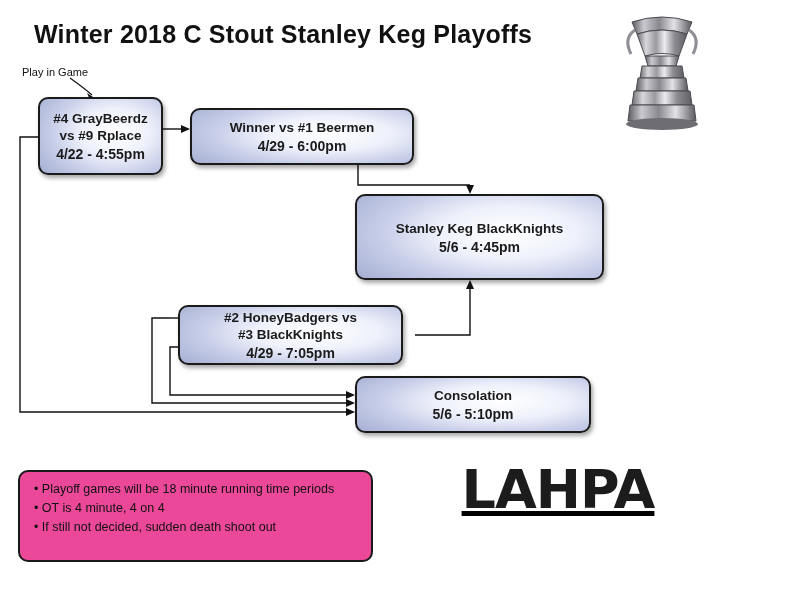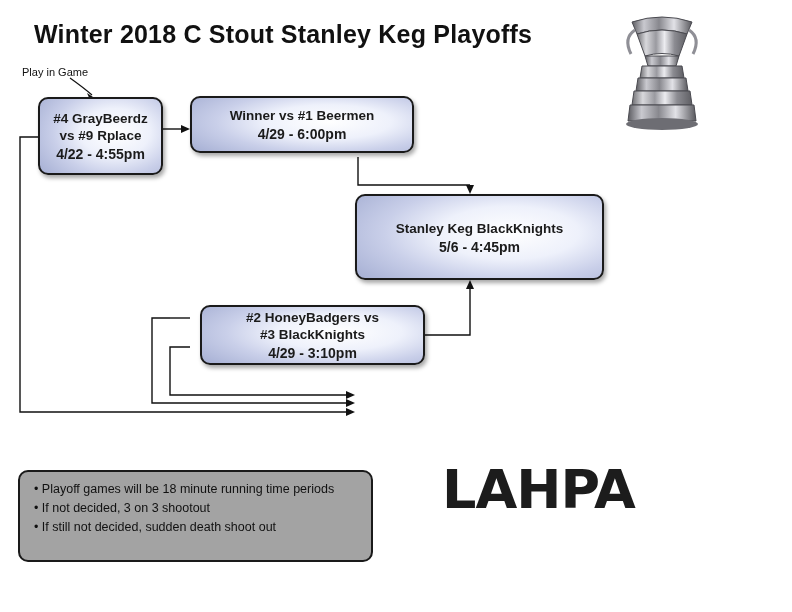--- a/index.html
+++ b/index.html
@@ -65,23 +65,23 @@
   }
   .node .time {
     font-size: 14px;
     font-weight: bold;
     color: #1b1b1b;
     line-height: 16px;
     margin-top: 2px;
   }
 
   #node-playin { left: 38px;  top: 97px;  width: 125px; height: 78px; }
-  #node-semi1  { left: 190px; top: 96px; width: 224px; height: 57px; }
+  #node-semi1  { left: 190px; top: 108px; width: 224px; height: 57px; }
   #node-final  { left: 355px; top: 194px; width: 249px; height: 86px; }
-  #node-semi2  { left: 200px; top: 305px; width: 225px; height: 60px; }
+  #node-semi2  { left: 178px; top: 305px; width: 225px; height: 60px; }
   #node-conso  { left: 355px; top: 376px; width: 236px; height: 57px; }
 
   
   .playin-label {
     position: absolute;
     left: 22px;
     top: 66px;
     font-size: 11px;
     color: #111;
     white-space: nowrap;
@@ -90,41 +90,42 @@
   
   #notes {
     position: absolute;
     left: 18px;
     top: 470px;
     width: 355px;
     height: 92px;
     box-sizing: border-box;
     border: 2px solid #1a1a1a;
     border-radius: 10px;
-    background: #a3a3a3;
+    background: #ec4899;
     padding: 8px 10px 6px 14px;
   }
   #notes .note {
     font-size: 12.5px;
     line-height: 19px;
     color: #111;
     white-space: nowrap;
   }
   #notes .note::before {
     content: "\2022\00a0";
   }
 
   
   #logo {
     position: absolute;
-    left: 442px;
+    left: 408px;
     top: 462px;
     width: 300px;
     height: 110px;
-    text-align: left;
+    text-align: center;
+    text-decoration: underline;
   }
   #logo .lahpa {
     font-family: "DejaVu Sans", sans-serif;
     font-size: 54px;
     font-weight: bold;
     letter-spacing: -1px;
     color: #1c1c1c;
     line-height: 56px;
   }
   #logo .sub {
@@ -236,27 +237,31 @@
   </div>
 
   <div class="node" id="node-final">
     <div class="line1">Stanley Keg BlackKnights</div>
     <div class="time">5/6 - 4:45pm</div>
   </div>
 
   <div class="node" id="node-semi2">
     <div class="line1">#2 HoneyBadgers vs</div>
     <div class="line2">#3 BlackKnights</div>
-    <div class="time">4/29 - 3:10pm</div>
-  </div>
-
+    <div class="time">4/29 - 7:05pm</div>
+  </div>
+
+  <div class="node" id="node-conso">
+    <div class="line1">Consolation</div>
+    <div class="time">5/6 - 5:10pm</div>
+  </div>
 
   <div id="notes">
     <div class="note">Playoff games will be 18 minute running time periods</div>
-    <div class="note">If not decided, 3 on 3 shootout</div>
+    <div class="note">OT is 4 minute, 4 on 4</div>
     <div class="note">If still not decided, sudden death shoot out</div>
   </div>
 
   <div id="logo">
     <div class="lahpa">LAHPA</div>
   </div>
 
 </div>
 
 </body></html>

